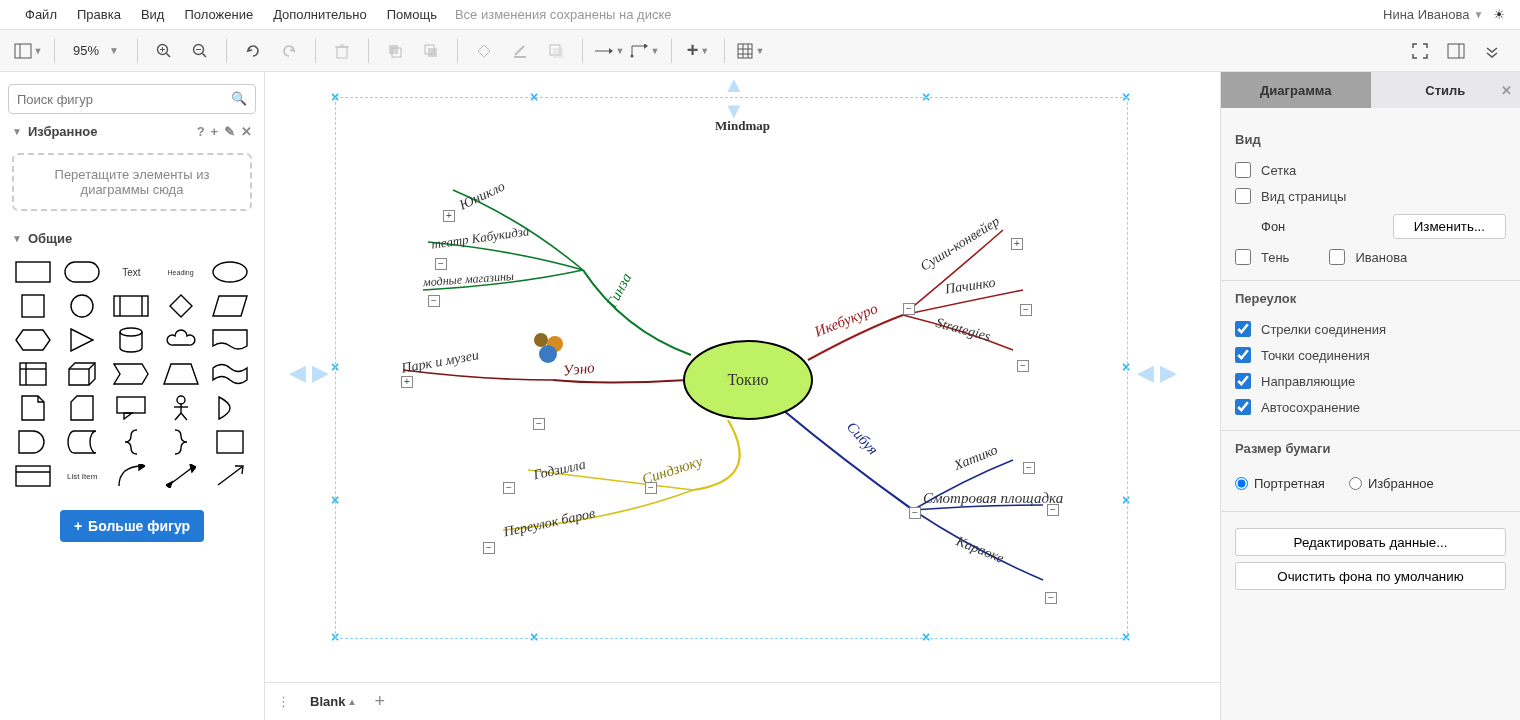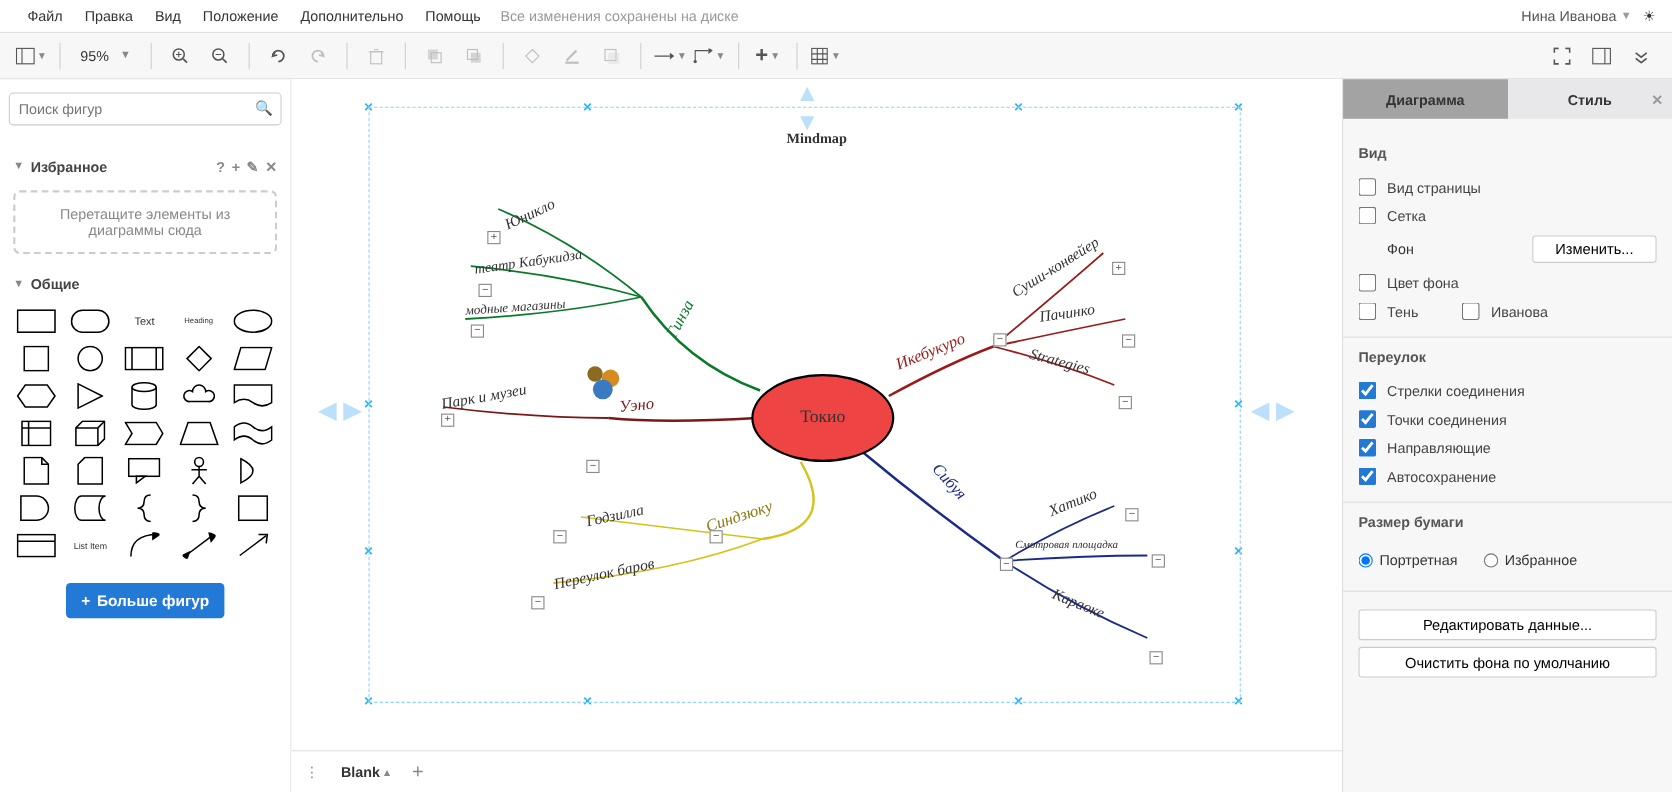--- a/index.html
+++ b/index.html
@@ -13,41 +13,41 @@
 
 .toolbar { display: flex; align-items: center; height: 42px; background: #f7f7f8; border-bottom: 1px solid #e0e0e0; padding: 0 12px; gap: 4px; }
 .toolbar .tool-btn { width: 32px; height: 32px; display: flex; align-items: center; justify-content: center; cursor: pointer; border-radius: 3px; color: #555; }
 .toolbar .tool-btn.disabled { opacity: 0.35; }
 .toolbar .sep { width: 1px; height: 24px; background: #d0d0d0; margin: 0 6px; }
 .toolbar .zoom { display: flex; align-items: center; padding: 0 8px; cursor: pointer; }
 .toolbar .spacer { flex: 1; }
 
 .main { display: flex; height: 648px; }
 .sidebar-left { width: 265px; border-right: 1px solid #e0e0e0; padding: 12px 8px; display: flex; flex-direction: column; }
-.search-box { position: relative; margin-bottom: 24px; border-radius: 12px; }
+.search-box { position: relative; margin-bottom: 4px; border-radius: 12px; }
 .search-box input { width: 100%; height: 30px; padding: 4px 30px 4px 8px; border: 1px solid #ccc; border-radius: 4px; font-size: 13px; }
 .search-box .search-icon { position: absolute; right: 8px; top: 7px; color: #888; }
 
 .section-header { display: flex; align-items: center; padding: 6px 4px; font-weight: 600; color: #444; }
 .section-header .caret { margin-right: 6px; color: #888; font-size: 10px; }
 .section-header .title { flex: 1; }
 .section-header .icons { display: flex; gap: 6px; color: #888; }
 .dropzone { border: 2px dashed #ccc; border-radius: 6px; padding: 12px; text-align: center; color: #888; margin: 8px 4px 14px; }
 .shapes-grid { display: grid; grid-template-columns: repeat(5, 1fr); gap: 6px; padding: 6px 4px; }
 .shape-cell { width: 42px; height: 28px; display: flex; align-items: center; justify-content: center; }
 .shape-cell svg { stroke: #000; fill: none; stroke-width: 1.4; }
 
 .more-shapes-btn { margin: 14px auto 4px; background: #2279d6; color: #fff; border: none; border-radius: 4px; padding: 8px 14px; font-size: 14px; font-weight: 600; cursor: pointer; display: flex; align-items: center; gap: 6px; }
 
 .canvas-area { flex: 1; position: relative; background: #fff; }
 .canvas-inner { position: absolute; inset: 18px 18px 44px 18px; background: #fff; }
 .sel-handle { position: absolute; width: 10px; height: 10px; color: #29b6f6; font-size: 14px; font-weight: bold; display:flex; align-items:center; justify-content:center;}
 .arrow-hint { position: absolute; color: #bcdffb; font-size: 22px; }
 .mindmap-title { position: absolute; top: 28px; left: 50%; transform: translateX(-50%); font-family: "Comic Sans MS", cursive; font-size: 13px; font-weight: bold; }
-.central-node { position: absolute; top: 250px; left: 400px; width: 130px; height: 80px; border: 2px solid #000; border-radius: 50%; display: flex; align-items: center; justify-content: center; font-family: "Comic Sans MS", cursive; font-size: 16px; background: #ef4444; z-index: 5; }
+.central-node { position: absolute; top: 250px; left: 400px; width: 130px; height: 80px; border: 2px solid #000; border-radius: 50%; display: flex; align-items: center; justify-content: center; font-family: "Comic Sans MS", cursive; font-size: 16px; background: #bef264; z-index: 5; }
 .branch { position: absolute; font-family: "Comic Sans MS", cursive; font-style: italic; font-size: 15px; white-space: nowrap; z-index: 4; }
 .fold-box { position: absolute; width: 12px; height: 12px; border: 1px solid #888; background: #fff; font-size: 10px; line-height: 10px; text-align: center; color: #555; z-index:6; }
 
 .footer-tabs { position: absolute; bottom: 0; left: 0; right: 0; height: 38px; border-top: 1px solid #e0e0e0; display: flex; align-items: center; padding: 0 12px; gap: 10px; background: #fff; }
 .footer-tabs .dots { color: #888; cursor: pointer; }
 .footer-tabs .tab { padding: 4px 10px; cursor: pointer; display: flex; align-items: center; gap: 4px; font-weight: 600; }
 .footer-tabs .plus { color: #888; cursor: pointer; font-size: 18px; }
 
 .sidebar-right { width: 300px; border-left: 1px solid #e0e0e0; background: #f7f7f8; display: flex; flex-direction: column; }
 .right-tabs { display: flex; height: 36px; }
@@ -504,21 +504,21 @@
       <div class="branch" style="top:264px;left:118px;transform:rotate(-10deg);font-size:14px">Парк и музеи</div>
       <div class="branch" style="top:372px;left:358px;transform:rotate(-18deg);color:#8a7a10">Синдзюку</div>
       <div class="branch" style="top:372px;left:250px;transform:rotate(-12deg);font-size:14px">Годзилла</div>
       <div class="branch" style="top:425px;left:220px;transform:rotate(-12deg);font-size:14px">Переулок баров</div>
       <div class="branch" style="top:222px;left:530px;transform:rotate(-22deg);color:#9a1a1a">Икебукуро</div>
       <div class="branch" style="top:146px;left:632px;transform:rotate(-32deg);font-size:14px">Суши-конвейер</div>
       <div class="branch" style="top:188px;left:662px;transform:rotate(-8deg);font-size:14px">Пачинко</div>
       <div class="branch" style="top:232px;left:652px;transform:rotate(15deg);font-size:14px">Strategies</div>
       <div class="branch" style="top:340px;left:560px;transform:rotate(48deg);color:#1a2a8a">Сибуя</div>
       <div class="branch" style="top:360px;left:670px;transform:rotate(-22deg);font-size:14px">Хатико</div>
-      <div class="branch" style="top:400px;left:640px;font-size:10px">Смотровая площадка</div>
+      <div class="branch" style="top:400px;left:640px;font-size:15px">Смотровая площадка</div>
       <div class="branch" style="top:452px;left:672px;transform:rotate(22deg);font-size:14px">Караоке</div>
 
       <div class="fold-box" style="top:120px;left:160px">+</div>
       <div class="fold-box" style="top:168px;left:152px">−</div>
       <div class="fold-box" style="top:205px;left:145px">−</div>
       <div class="fold-box" style="top:286px;left:118px">+</div>
       <div class="fold-box" style="top:328px;left:250px">−</div>
       <div class="fold-box" style="top:392px;left:220px">−</div>
       <div class="fold-box" style="top:452px;left:200px">−</div>
       <div class="fold-box" style="top:392px;left:362px">−</div>
@@ -547,34 +547,30 @@
       <div class="rtab active">Диаграмма</div>
       <div class="rtab">
         <span>Стиль</span>
         <span class="close">✕</span>
       </div>
     </div>
     <div class="right-body">
       <div class="right-section-title">Вид</div>
       <label class="check-row">
           <input type="checkbox" style="">
-          <span>Вид страницы</span>
+          <span>Сетка</span>
         </label>
       <label class="check-row">
           <input type="checkbox" style="">
-          <span>Сетка</span>
+          <span>Вид страницы</span>
         </label>
       <div class="bg-row">
         <span>Фон</span>
         <button>Изменить...</button>
       </div>
-      <label class="check-row">
-          <input type="checkbox" style="">
-          <span>Цвет фона</span>
-        </label>
       <div style="display:flex;gap:40px">
         <label class="check-row">
             <input type="checkbox" style="">
             <span>Тень</span>
           </label>
         <label class="check-row">
             <input type="checkbox" style="">
             <span>Иванова</span>
           </label>
       </div>

